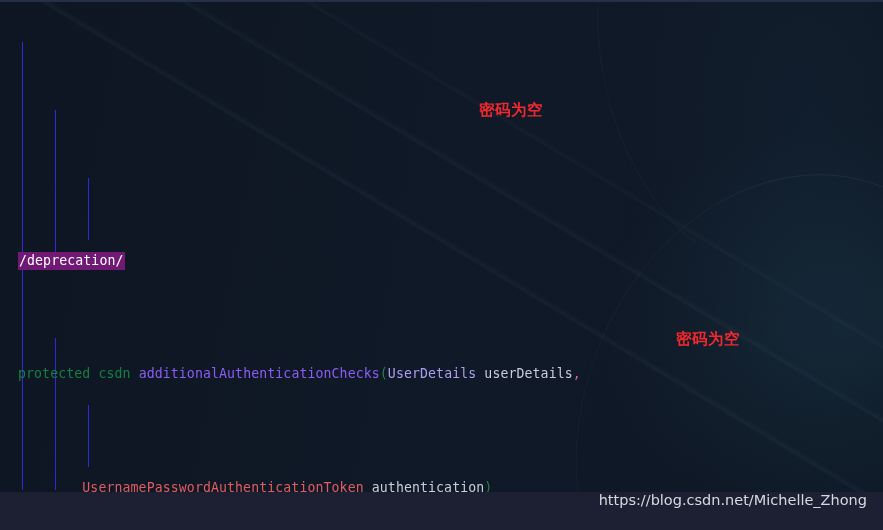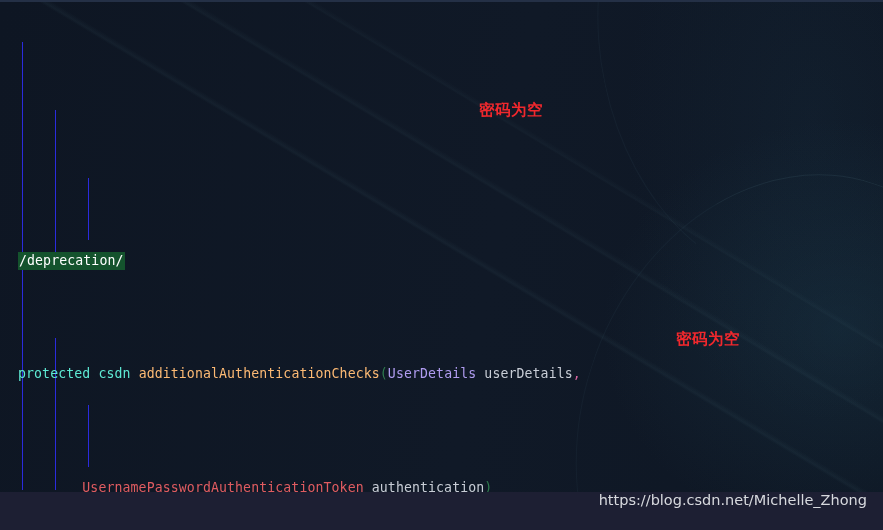--- a/index.html
+++ b/index.html
@@ -60,31 +60,31 @@
     color: #c8cdd6;
     letter-spacing: 0.1px;
   }
   .line {
     position: relative;
     height: 22.7px;
     padding-left: 18px;
   }
 
   
-  .kw       { color: #5eead4; }          
+  .kw       { color: #15803d; }          
   .type     { color: #e05c61; text-decoration: underline; }          
   .type2    { color: #b09cf0; }          
   .ident    { color: #c8cdd6; }
-  .fn       { color: #fdba74; }
+  .fn       { color: #8b5cf6; }
   .str      { color: #d8639e; }          
   .paren    { color: #2f7d4f; }
 
   
   .tag-hl {
-    background: #14532d;
+    background: #701a75;
     color: #ffffff;
     padding: 1px 1px 2px 1px;
   }
 
   
   .guide {
     position: absolute;
     width: 1px;
     background: #2b2bdd;
     pointer-events: none;

